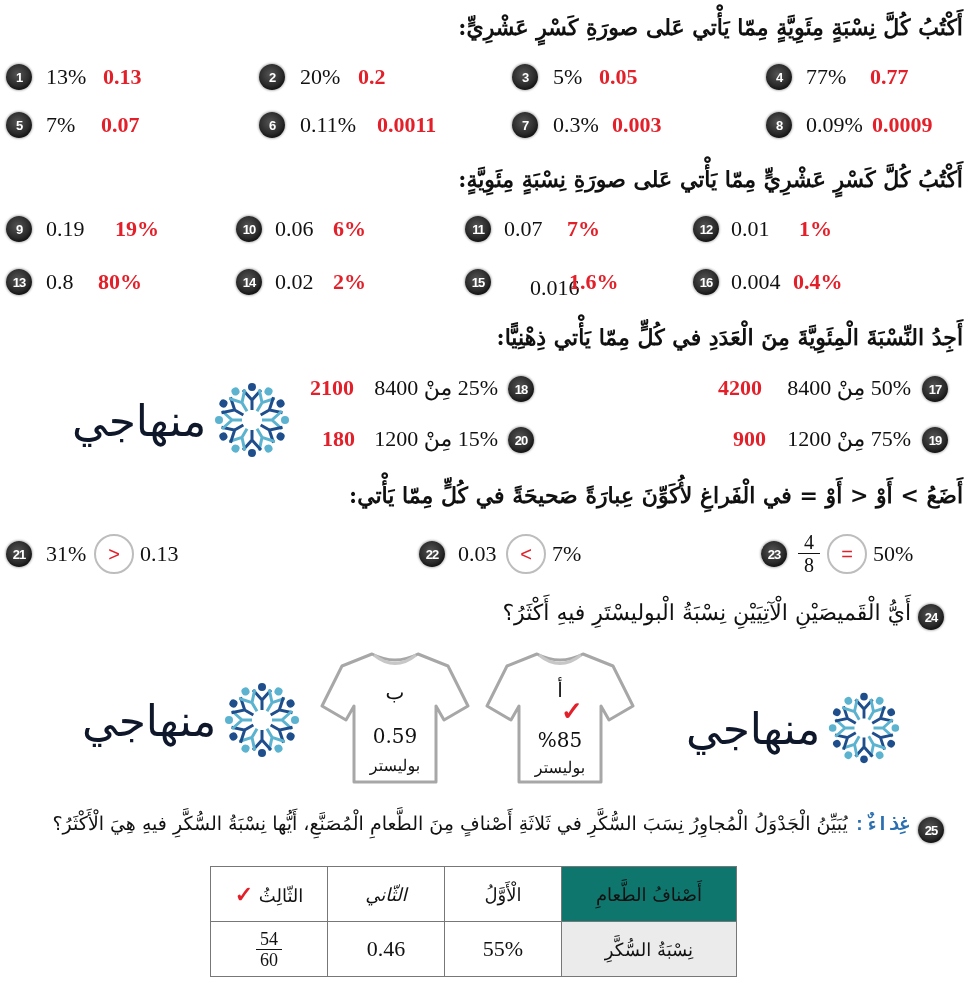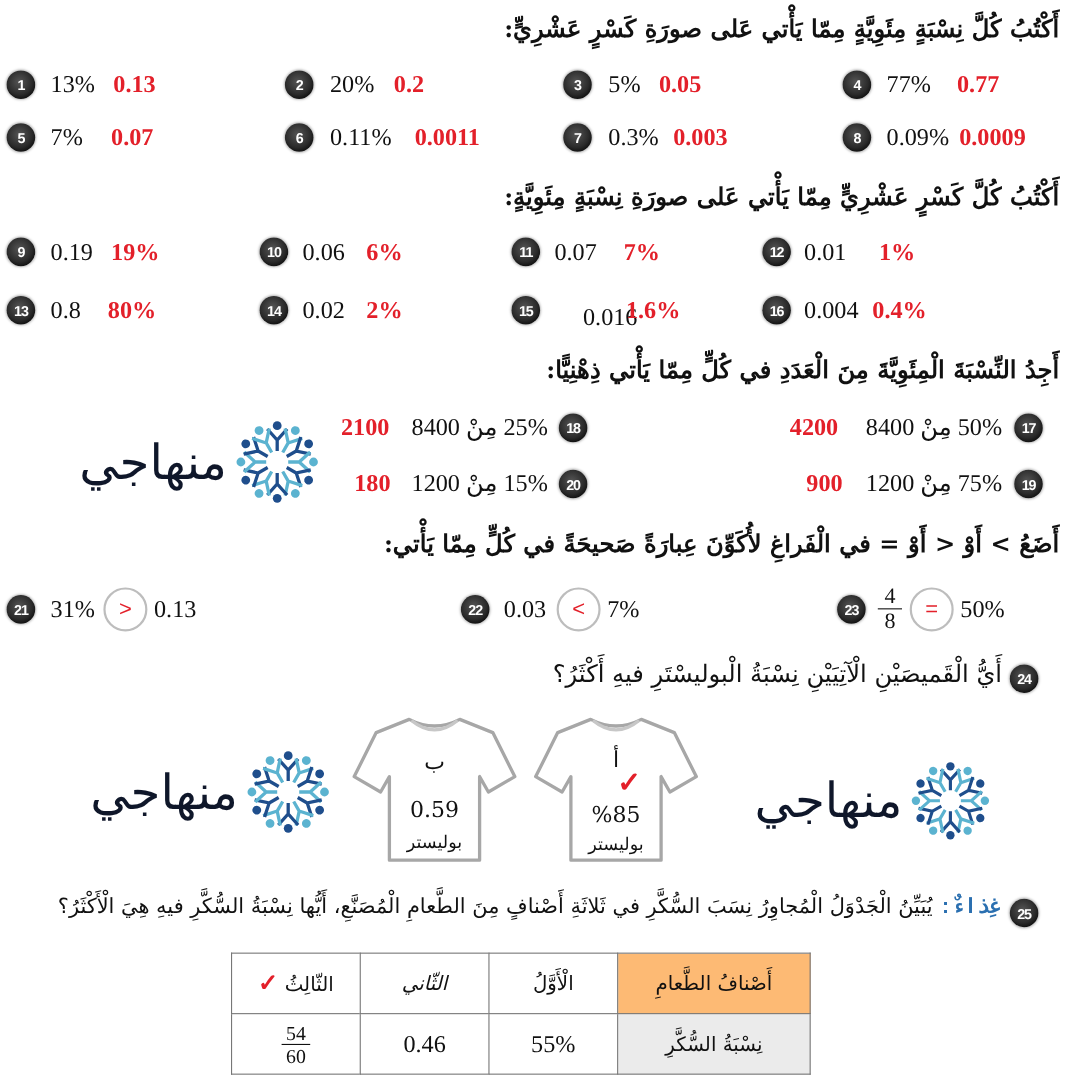--- a/index.html
+++ b/index.html
@@ -63,21 +63,21 @@
 <div class="ans" style="left:612px;top:112px;">0.003</div>
 
 <div class="badge" style="left:766px;top:112px;">8</div>
 <div class="q" style="left:806px;top:112px;">0.09%</div>
 <div class="ans" style="left:872px;top:112px;">0.0009</div>
 
 <div class="heading" style="top:166px;">أَكْتُبُ كُلَّ كَسْرٍ عَشْرِيٍّ مِمّا يَأْتي عَلى صورَةِ نِسْبَةٍ مِئَوِيَّةٍ:</div>
 
 <div class="badge" style="left:6px;top:216px;">9</div>
 <div class="q" style="left:46px;top:216px;">0.19</div>
-<div class="ans" style="left:101px;top:216px;text-align:right;">19%</div>
+<div class="ans" style="left:115px;top:216px;text-align:right;">19%</div>
 
 <div class="badge" style="left:236px;top:216px;">10</div>
 <div class="q" style="left:275px;top:216px;">0.06</div>
 <div class="ans" style="left:333px;top:216px;">6%</div>
 
 <div class="badge" style="left:465px;top:216px;">11</div>
 <div class="q" style="left:504px;top:216px;">0.07</div>
 <div class="ans" style="left:567px;top:216px;">7%</div>
 
 <div class="badge" style="left:693px;top:216px;">12</div>
@@ -333,21 +333,21 @@
 
 <div class="badge" style="left:918px;top:817px;">25</div>
 <div class="heading" style="top:812px;right:66px;font-weight:normal;font-size:19px;">
   <span style="color:#2a6fb0;font-weight:bold;font-family:Liberation Mono, monospace;">غِذاءٌ:</span>
   <span>يُبَيِّنُ الْجَدْوَلُ الْمُجاوِرُ نِسَبَ السُّكَّرِ في ثَلاثَةِ أَصْنافٍ مِنَ الطَّعامِ الْمُصَنَّعِ، أَيُّها نِسْبَةُ السُّكَّرِ فيهِ هِيَ الْأَكْثَرُ؟</span>
 </div>
 
 <table class="sugar">
   <tbody>
       <tr>
-    <td style="width:172px;background:#fdba74;margin-left:28px;">أَصْنافُ الطَّعامِ</td>
+    <td style="width:172px;background:#0f766e;margin-left:28px;">أَصْنافُ الطَّعامِ</td>
     <td style="width:114px;">الْأَوَّلُ</td>
     <td style="width:114px;font-style:italic;">الثّاني</td>
     <td style="width:114px;">
       <span>الثّالِثُ</span>
       <span class="check" style="font-size:22px;">✓</span>
     </td>
   </tr>
   <tr>
     <td style="background:#ebebeb;">نِسْبَةُ السُّكَّرِ</td>
     <td style="font-family:'Liberation Serif',serif;font-size:22px;">55%</td>

